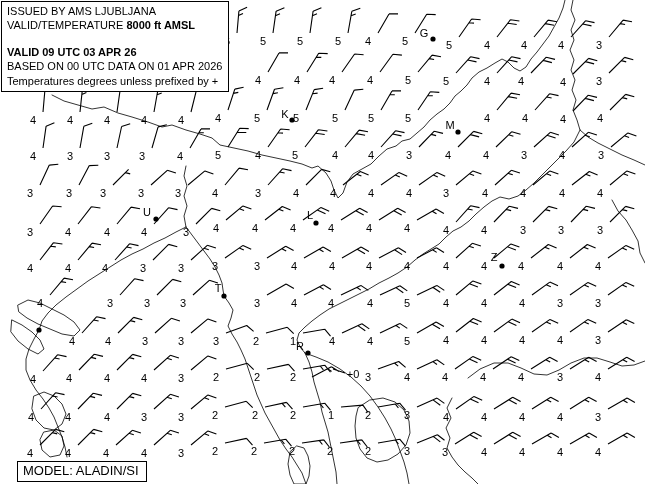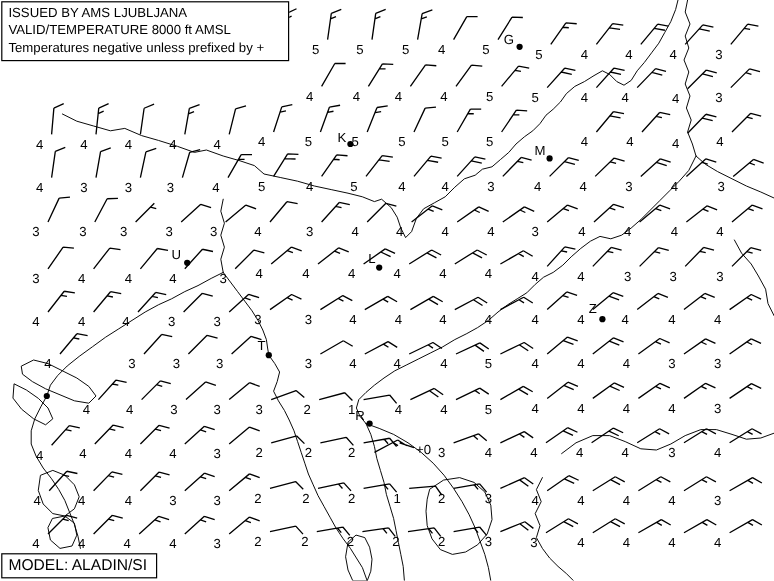--- a/index.html
+++ b/index.html
@@ -8,28 +8,28 @@
     width:645px;height:484px;
     background:#ffffff;
     font-family:"Liberation Sans","DejaVu Sans",sans-serif;
     overflow:hidden;
   }
   .stage svg{position:absolute;left:0;top:0;}
   .info-box{
     position:absolute;left:1px;top:1px;
     background:#ffffff;
     border:1px solid #000000;
-    padding:2px 20px 3px 5px;
+    padding:2px 6px 3px 5px;
     font-size:11px;line-height:14.4px;
     color:#000000;
     white-space:nowrap;
   }
-  .info-box .b{font-weight:normal;margin-top:12px;}
+  .info-box .b{font-weight:bold;margin-top:12px;}
   .model-box{
-    position:absolute;left:1px;top:461px;
+    position:absolute;left:17px;top:461px;
     background:#ffffff;
     border:1px solid #000000;
     padding:1px 7px 2px 5px;
     font-size:13px;line-height:16px;
     color:#000000;
     white-space:nowrap;
   }
   .map-line{stroke:#000000;fill:none;stroke-width:0.8;stroke-linejoin:round;stroke-linecap:round;}
 </style>
 </head>
@@ -812,18 +812,20 @@
         </g>
         <g>
           <circle cx="39" cy="330" r="2.6" fill="#000000"></circle>
         </g>
       </g>
   </svg>
 
   <div class="info-box">
     <div>ISSUED BY AMS LJUBLJANA</div>
     <div><span>VALID/TEMPERATURE </span><span class="b">8000 ft AMSL</span></div>
-    <div>Temperatures negative unless prefixed by +</div>
+    <div class="b">VALID 09 UTC 03 APR 26</div>
+    <div>BASED ON 00 UTC DATA ON 01 APR 2026</div>
+    <div>Temperatures degrees unless prefixed by +</div>
   </div>
 
   <div class="model-box">MODEL: ALADIN/SI</div>
 
 </div>
 
 </body></html>

